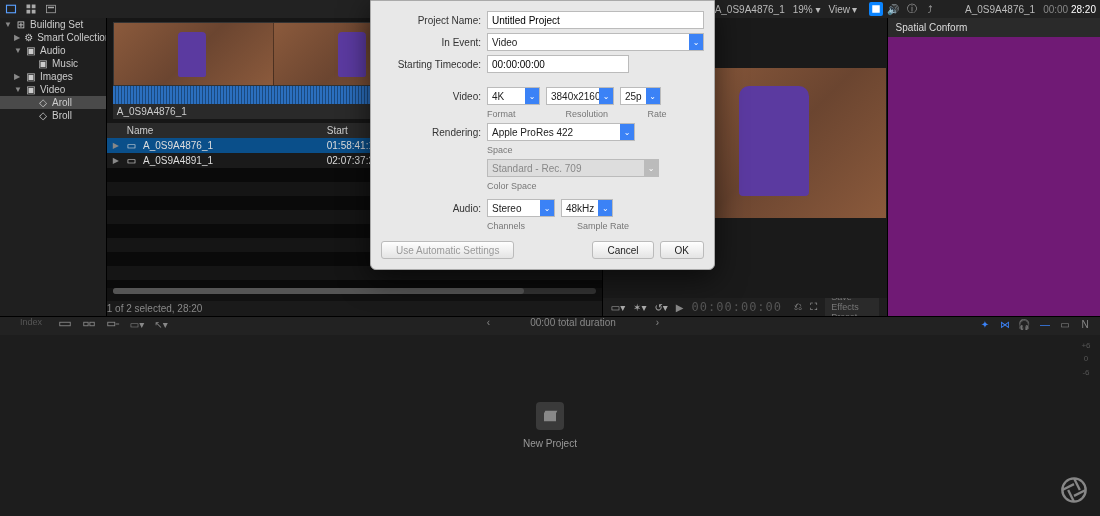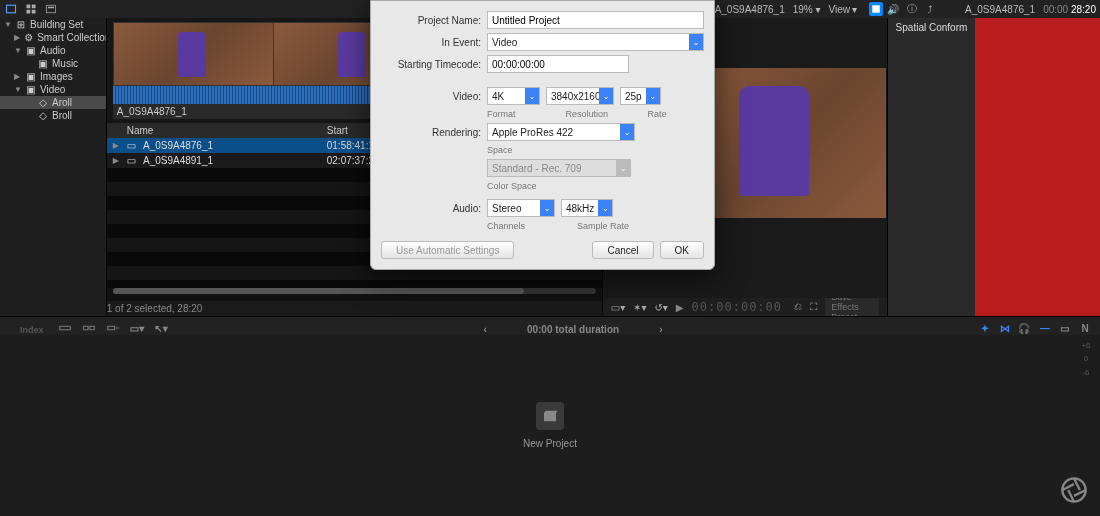--- a/index.html
+++ b/index.html
@@ -55,21 +55,21 @@
 
   .viewer { flex: 1; display: flex; flex-direction: column; background: #1a1a1a; }
   .viewer-canvas { flex: 1; display: flex; align-items: center; justify-content: center; background: #1a1a1a; position: relative; }
   .viewer-img { width: 210px; height: 150px; background: linear-gradient(135deg,#8b5a3c 0%, #6b4530 50%, #8b5a3c 100%); position: absolute; right: 1px; top: 50px; }
   .viewer-img::after { content:""; position:absolute; left: 30%; top: 12%; width: 70px; height: 110px; background: #5b3aa0; border-radius: 10px 10px 4px 4px; }
   .viewer-ctrl { height: 18px; display: flex; align-items: center; gap: 8px; padding: 0 8px; background: #1f1f1f; font-size: 10px; color: #888; }
   .viewer-ctrl .play { color: #888; }
   .viewer-ctrl .tc { color: #555; font-family: ui-monospace, Menlo, monospace; font-size: 12px; letter-spacing: 1px; }
   .viewer-ctrl .rbtn { margin-left: auto; font-size: 9px; color: #777; background: #2a2a2a; padding: 2px 6px; border-radius: 2px; }
 
-  .inspector { width: 230px; background: #b91c1c; border-left: 1px solid #000; display: flex; }
+  .inspector { width: 230px; background: #701a75; border-left: 1px solid #000; display: flex; flex-direction: column; }
   .insp-head { padding: 4px 8px; font-size: 10px; color: #ddd; background: #2a2a2a; }
   .insp-row { display: flex; justify-content: space-between; padding: 3px 10px; font-size: 10px; color: #bbb; }
   .insp-val { color: #ddd; }
   .insp-val::after { content: " ◇"; color: #666; font-size: 8px; }
 
   
   .modal { position: absolute; left: 370px; top: 0; width: 345px; background: #e8e8e8; border: 1px solid #aaa; border-radius: 0 0 6px 6px; box-shadow: 0 8px 30px rgba(0,0,0,.6); font-size: 11px; color: #222; padding: 6px 10px 10px; z-index: 100; }
   .m-row { display: flex; align-items: center; gap: 6px; margin: 4px 0; }
   .m-label { width: 100px; text-align: right; color: #333; font-size: 10px; }
   .m-input { flex: 1; height: 18px; border: 1px solid #bbb; background: #fff; padding: 1px 4px; font-size: 10px; }
@@ -78,29 +78,29 @@
   .m-select.dis { background: #ddd; color: #888; }
   .m-select.dis .arrow { background: #bbb; }
   .m-sub { display: flex; gap: 22px; margin-left: 106px; font-size: 9px; color: #777; }
   .m-sub > div { }
   .m-row.video .m-select:nth-of-type(1) { width: 68px; }
   .m-row.video .m-select:nth-of-type(2) { width: 53px; }
   .m-row.video .m-select:nth-of-type(3) { width: 68px; }
   .m-row.audio .m-select:nth-of-type(1) { width: 68px; }
   .m-row.audio .m-select:nth-of-type(2) { width: 68px; }
   .m-row.render .m-select { width: 148px; }
-  .m-row.color .m-select { width: 144px; margin-left: 106px; }
+  .m-row.color .m-select { width: 172px; margin-left: 106px; }
   .m-foot { display: flex; gap: 6px; margin-top: 10px; align-items: flex-end; }
   .m-btn { height: 18px; padding: 0 14px; border: 1px solid #bbb; border-radius: 3px; background: linear-gradient(#fefefe,#e4e4e4); font-size: 10px; display: flex; align-items: center; }
   .m-btn.auto { color: #999; }
   .m-foot .spacer { flex: 1; }
 
   
   .bottom { height: 200px; display: flex; flex-direction: column; background: #1a1a1a; border-top: 1px solid #000; }
-  .tl-toolbar { height: 18px; background: #222; display: flex; align-items: flex-end; padding: 0 8px; gap: 10px; font-size: 10px; color: #888; font-weight: bold; }
+  .tl-toolbar { height: 18px; background: #222; display: flex; align-items: flex-start; padding: 0 8px; gap: 10px; font-size: 10px; color: #888; }
   .tl-toolbar .ico { width: 14px; height: 14px; display: inline-flex; align-items: center; justify-content: center; }
   .tl-dur { flex: 1; text-align: center; color: #888; font-size: 10px; }
   .tl-right { display: flex; gap: 6px; align-items: center; }
   .idx-label { position: absolute; left: 20px; font-size: 9px; color: #555; }
   .placeholder { flex: 1; display: flex; flex-direction: column; align-items: center; justify-content: center; gap: 8px; background: #1d1d1d; position: relative; }
   .ph-icon { width: 28px; height: 28px; background: #3a3a3a; border-radius: 4px; display: flex; align-items: center; justify-content: center; }
   .ph-icon svg { width: 16px; height: 16px; }
   .ph-label { font-size: 10px; color: #999; }
   .tl-ruler { position: absolute; right: 4px; top: 4px; width: 20px; height: 40px; display: flex; flex-direction: column; align-items: center; justify-content: space-around; color: #555; font-size: 8px; }
 

